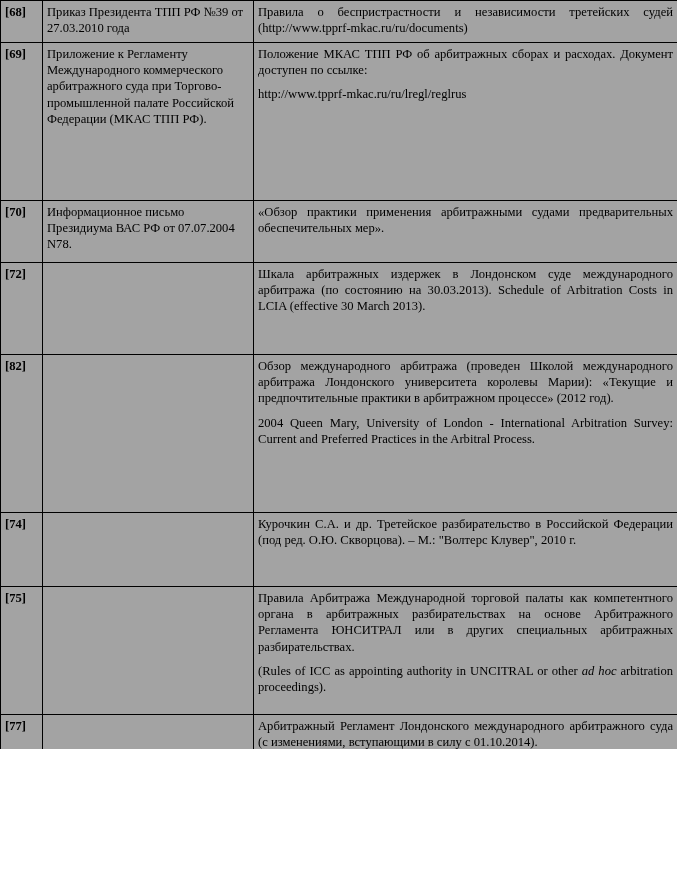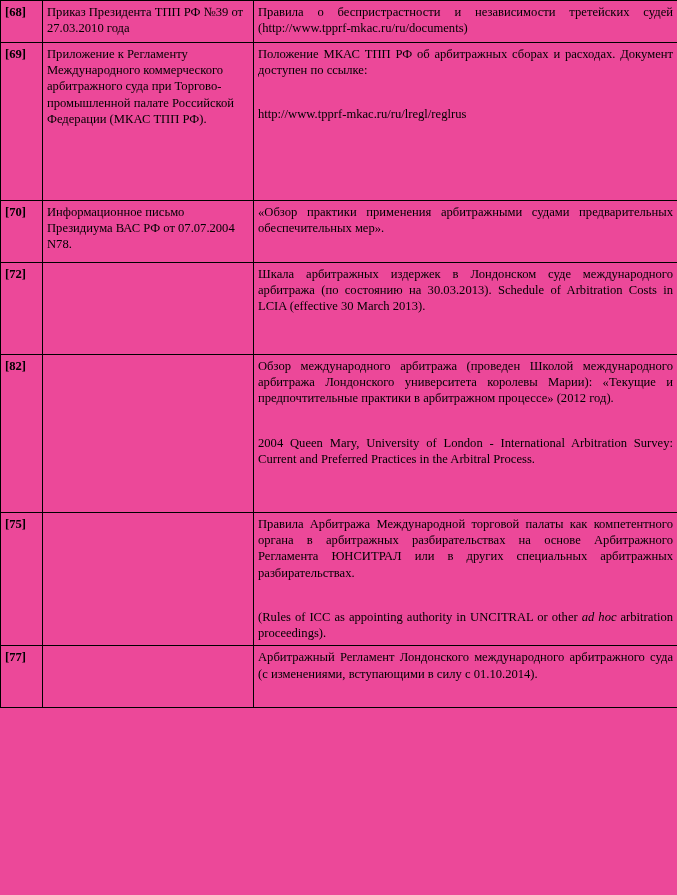--- a/index.html
+++ b/index.html
@@ -6,24 +6,24 @@
     margin: 0;
     padding: 0;
     background: #ffffff;
   }
   body {
     font-family: "Liberation Serif", serif;
     color: #000000;
   }
   .page {
     width: 677px;
-    height: 895px;
+    height: 749px;
     position: relative;
     overflow: hidden;
-    background: #ec4899;
+    background: #a3a3a3;
     box-sizing: border-box;
   }
   table.ref-table {
     border-collapse: collapse;
     width: 677px;
     table-layout: fixed;
   }
   table.ref-table td {
     border: 1px solid #000000;
     vertical-align: top;
@@ -46,21 +46,21 @@
     text-align: left;
   }
   td.desc {
     text-align: justify;
     text-justify: inter-word;
   }
   td.desc p, td.name p {
     margin: 0;
   }
   td.desc p + p {
-    margin-top: 28px;
+    margin-top: 8px;
   }
   .ital {
     font-style: italic;
   }
   
   tr.r68 td { height: 34px; }
   tr.r69 td { height: 150px; }
   tr.r70 td { height: 54px; }
   tr.r71 td { height: 50px; }
   tr.r72 td { height: 84px; }
@@ -123,20 +123,27 @@
 
       <tr class="r73">
         <td class="num">[82]</td>
         <td class="name"></td>
         <td class="desc">
           <p>Обзор международного арбитража (проведен Школой международного арбитража Лондонского университета королевы Марии): «Текущие и предпочтительные практики в арбитражном процессе» (2012 год).</p>
           <p>2004 Queen Mary, University of London - International Arbitration Survey: Current and Preferred Practices in the Arbitral Process.</p>
         </td>
       </tr>
 
+      <tr class="r74">
+        <td class="num">[74]</td>
+        <td class="name"></td>
+        <td class="desc">
+          <p>Курочкин С.А. и др. Третейское разбирательство в Российской Федерации (под ред. О.Ю. Скворцова). – М.: "Волтерс Клувер", 2010 г.</p>
+        </td>
+      </tr>
 
       <tr class="r75">
         <td class="num">[75]</td>
         <td class="name"></td>
         <td class="desc">
           <p>Правила Арбитража Международной торговой палаты как компетентного органа в арбитражных разбирательствах на основе Арбитражного Регламента ЮНСИТРАЛ или в других специальных арбитражных разбирательствах.</p>
           <p>
             <span>(Rules of ICC as appointing authority in UNCITRAL or other </span><span class="ital">ad hoc</span><span> arbitration proceedings).</span>
           </p>
         </td>

